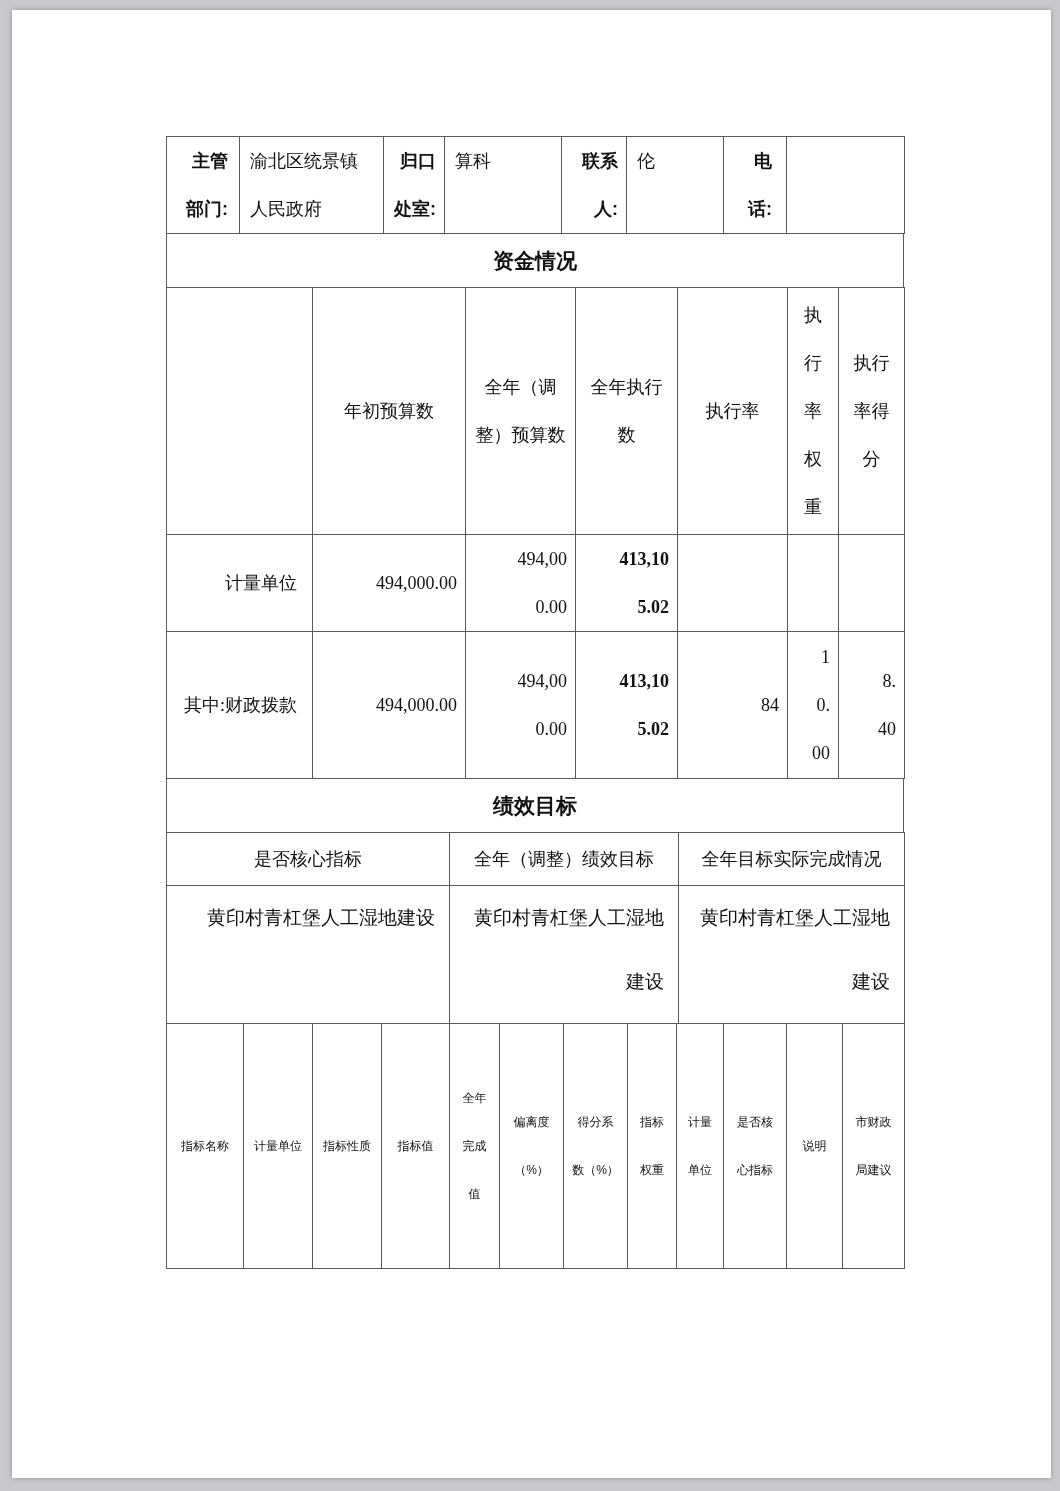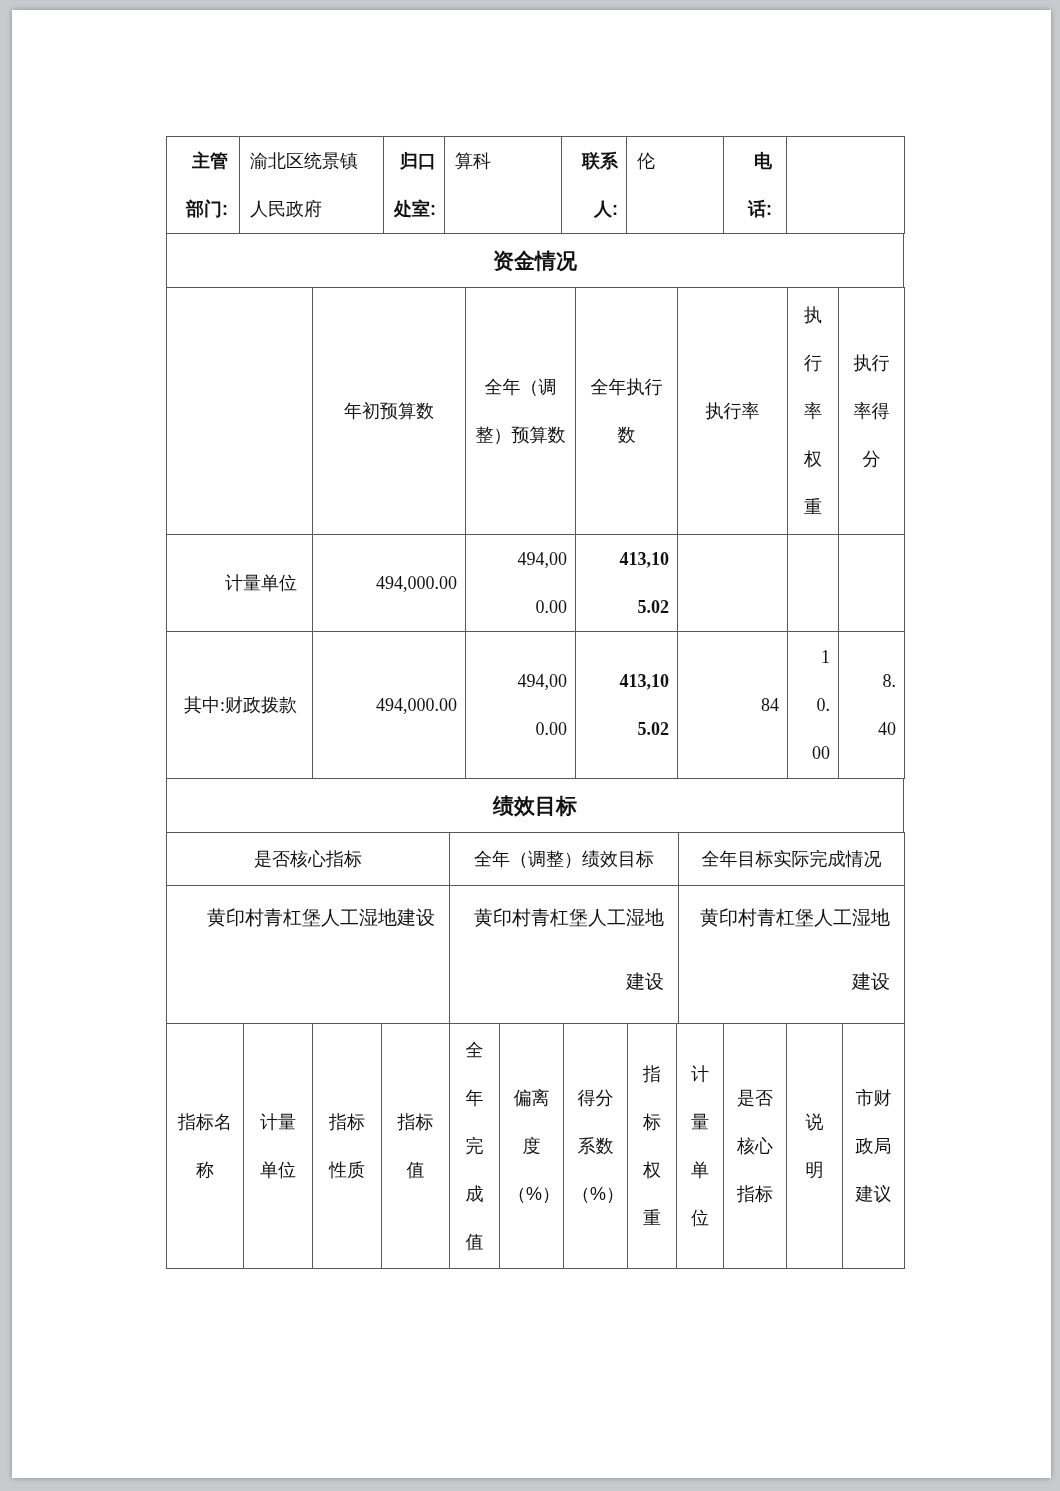--- a/index.html
+++ b/index.html
@@ -75,21 +75,21 @@
     vertical-align:top;
     font-size:19px;
     line-height:64px;
     padding:0 14px 0 8px;
   }
   
   .inds th {
     height:244px;
     text-align:center;
     font-family:"Liberation Sans","DejaVu Sans",sans-serif;
-    font-size:18px;
+    font-size:12px;
   }
   .inds th.pxl { padding:0 11px; }
 </style>
 </head>
 <body>
 
 <div class="sheet"></div>
 
 <div class="doc">
 

